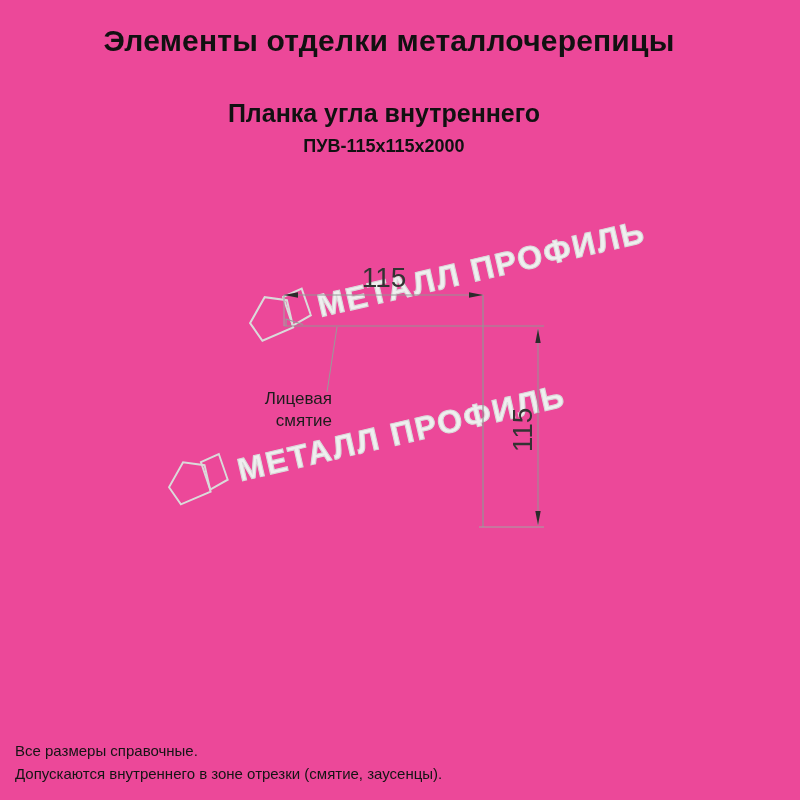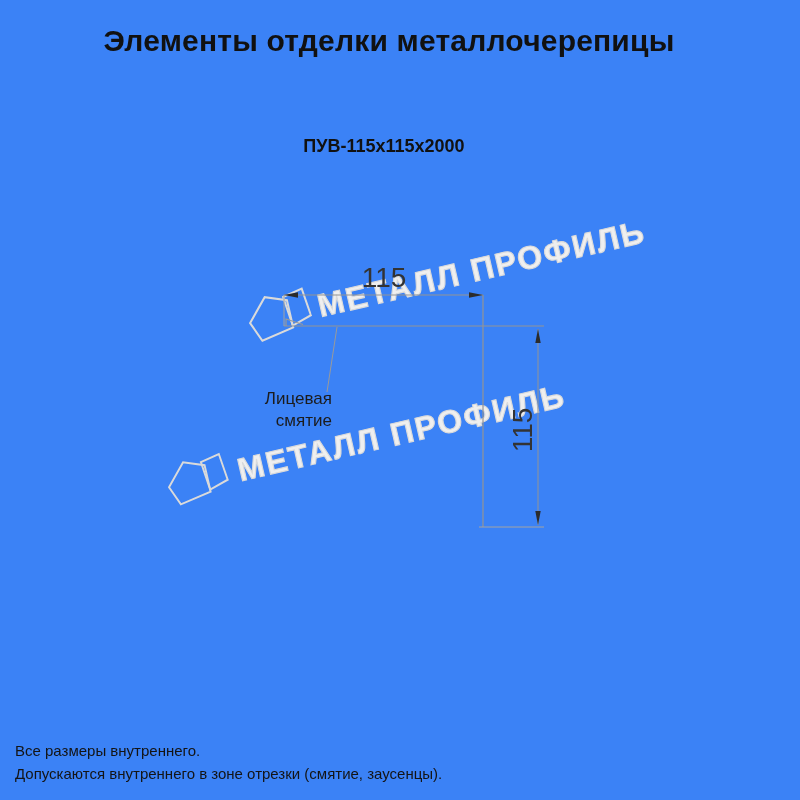--- a/index.html
+++ b/index.html
@@ -1,19 +1,19 @@
 <!DOCTYPE html>
 <html><head>
 <meta charset="utf-8">
 <style>
   html,body{margin:0;padding:0;background:#ffffff;}
   .page{
     position:relative;
     width:800px;height:800px;
-    background:#3b82f6;
+    background:#ec4899;
     overflow:hidden;
     font-family:"Liberation Sans", sans-serif;
     color:#111;
   }
   
   .doc-title{
     position:absolute; left:389px; top:24px;
     transform:translateX(-50%);
     font-size:30px; font-weight:bold; color:#111;
     white-space:nowrap; letter-spacing:0.2px;
@@ -70,20 +70,21 @@
     position:absolute; left:15px; top:739px;
     font-size:15px; line-height:23px; color:#141414; z-index:3;
   }
 </style>
 </head>
 <body>
 
 <div class="page">
 
   <div class="doc-title">Элементы отделки металлочерепицы</div>
+  <div class="product-name">Планка угла внутреннего</div>
   <div class="product-code">ПУВ-115х115х2000</div>
 
   <div class="watermark wm-1">
     <span>
       <svg width="66" height="58" viewBox="0 0 66 58">
         <path d="M4,32 L24,10 L45,18 L45,46 L12,52 Z" fill="none" stroke="#dadada" stroke-width="2"></path>
         <path d="M42,14 L62,10 L65,38 L45,44 Z" fill="none" stroke="#dadada" stroke-width="2"></path>
       </svg>
     </span>
     <span class="wm-text">МЕТАЛЛ ПРОФИЛЬ</span>
@@ -122,17 +123,17 @@
 
   <div class="dim-label-top">115</div>
   <div class="dim-label-right">115</div>
 
   <div class="face-side-label">
     <div>Лицевая</div>
     <div>смятие</div>
   </div>
 
   <div class="footer-notes">
-    <div>Все размеры внутреннего.</div>
+    <div>Все размеры справочные.</div>
     <div>Допускаются внутреннего в зоне отрезки (смятие, заусенцы).</div>
   </div>
 
 </div>
 
 </body></html>

